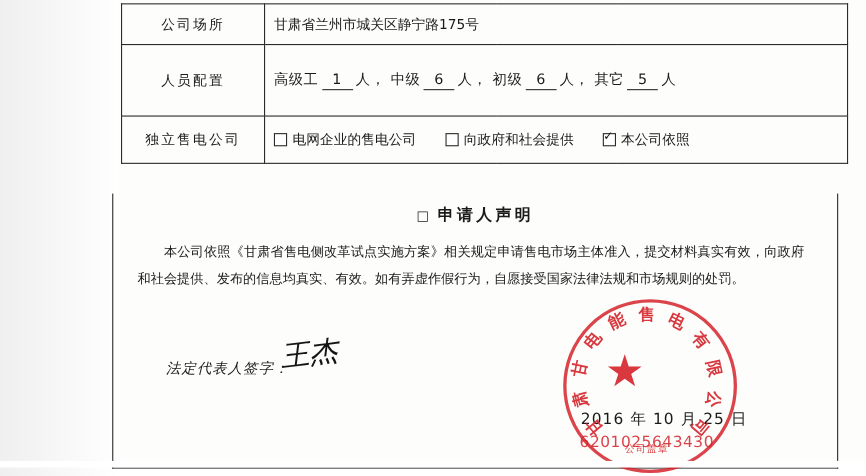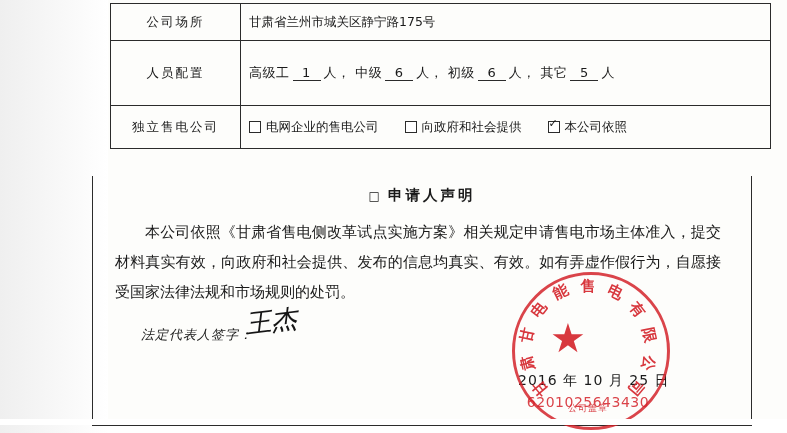--- a/index.html
+++ b/index.html
@@ -91,21 +91,21 @@
     position: absolute;
     left: 0px;
     top: -4px;
     font-size: 11px;
     line-height: 11px;
     color: #111;
   }
   
   .decl-box {
     position: absolute;
-    left: 92px;
+    left: 102px;
     top: 176px;
     width: 660px;
     height: 250px;
     border: 1px solid #2b2b2b;
     border-top: none;
     box-sizing: border-box;
     background: transparent;
   }
   .decl-title {
     text-align: center;
@@ -114,21 +114,21 @@
     margin-top: 10px;
     letter-spacing: 3px;
   }
   .decl-title .sq {
     font-weight: normal;
     font-size: 12px;
     letter-spacing: 0;
   }
   .decl-body {
     margin: 12px 30px 0 22px;
-    font-size: 15px;
+    font-size: 12px;
     line-height: 2.0;
     text-align: justify;
     text-indent: 2em;
   }
   .sign-line {
     position: absolute;
     left: 48px;
     top: 150px;
     font-size: 13px;
     letter-spacing: 1px;

